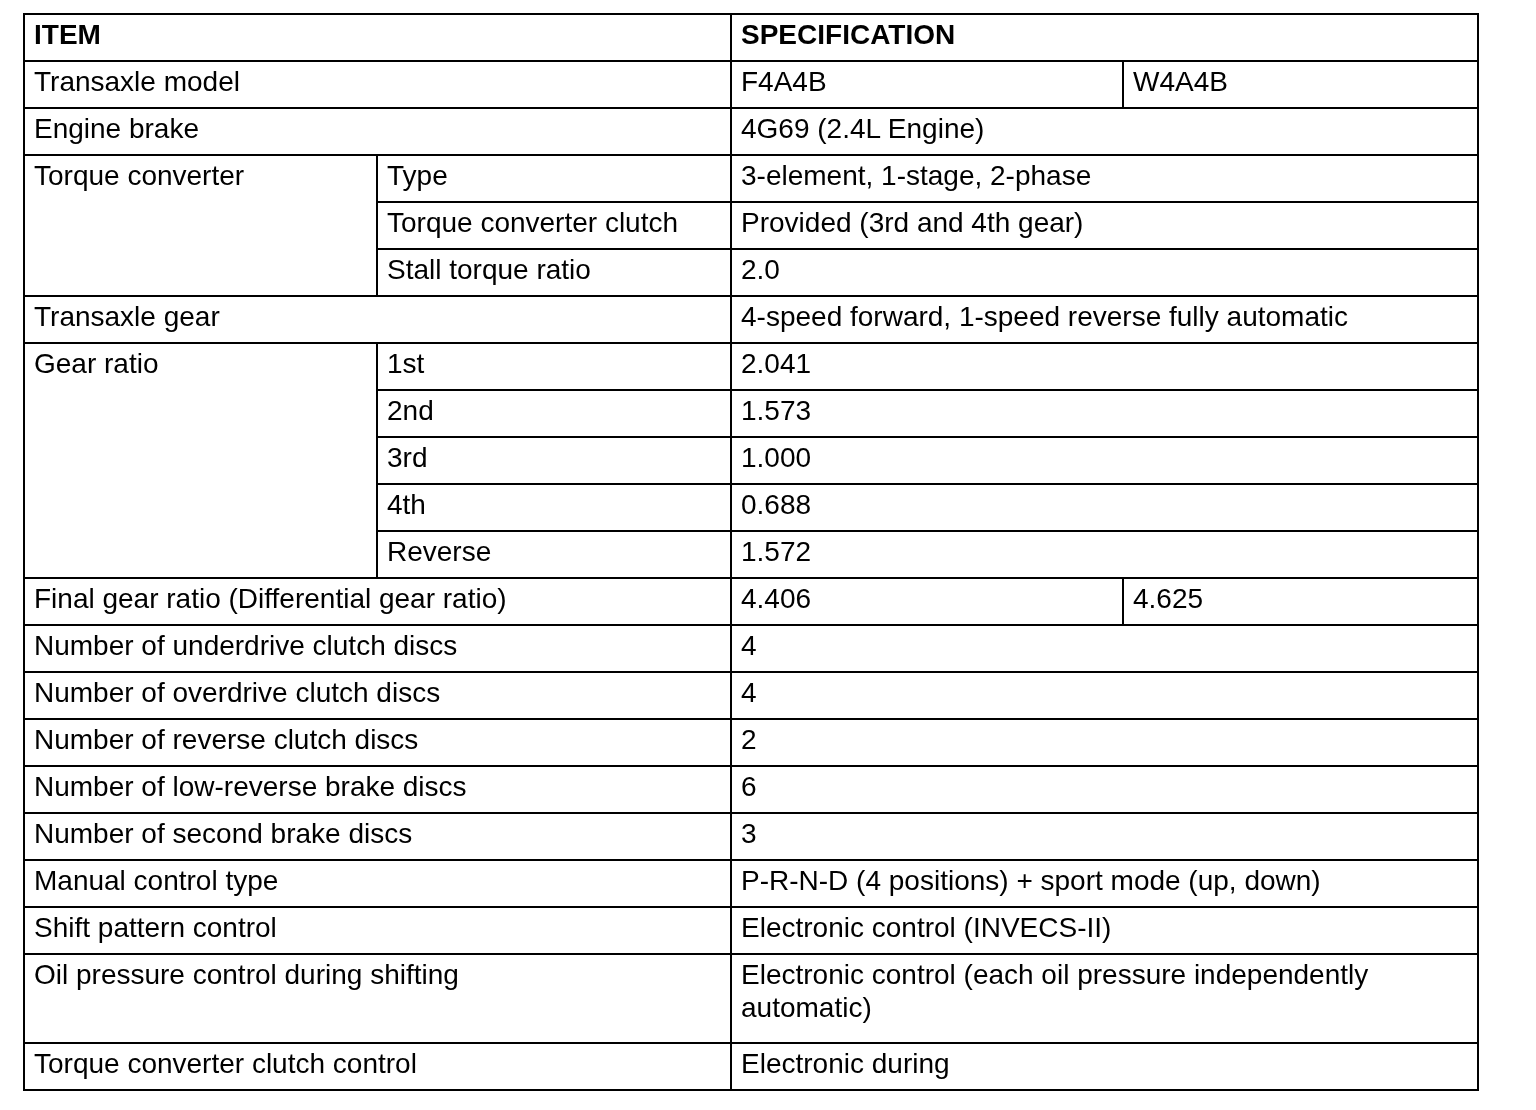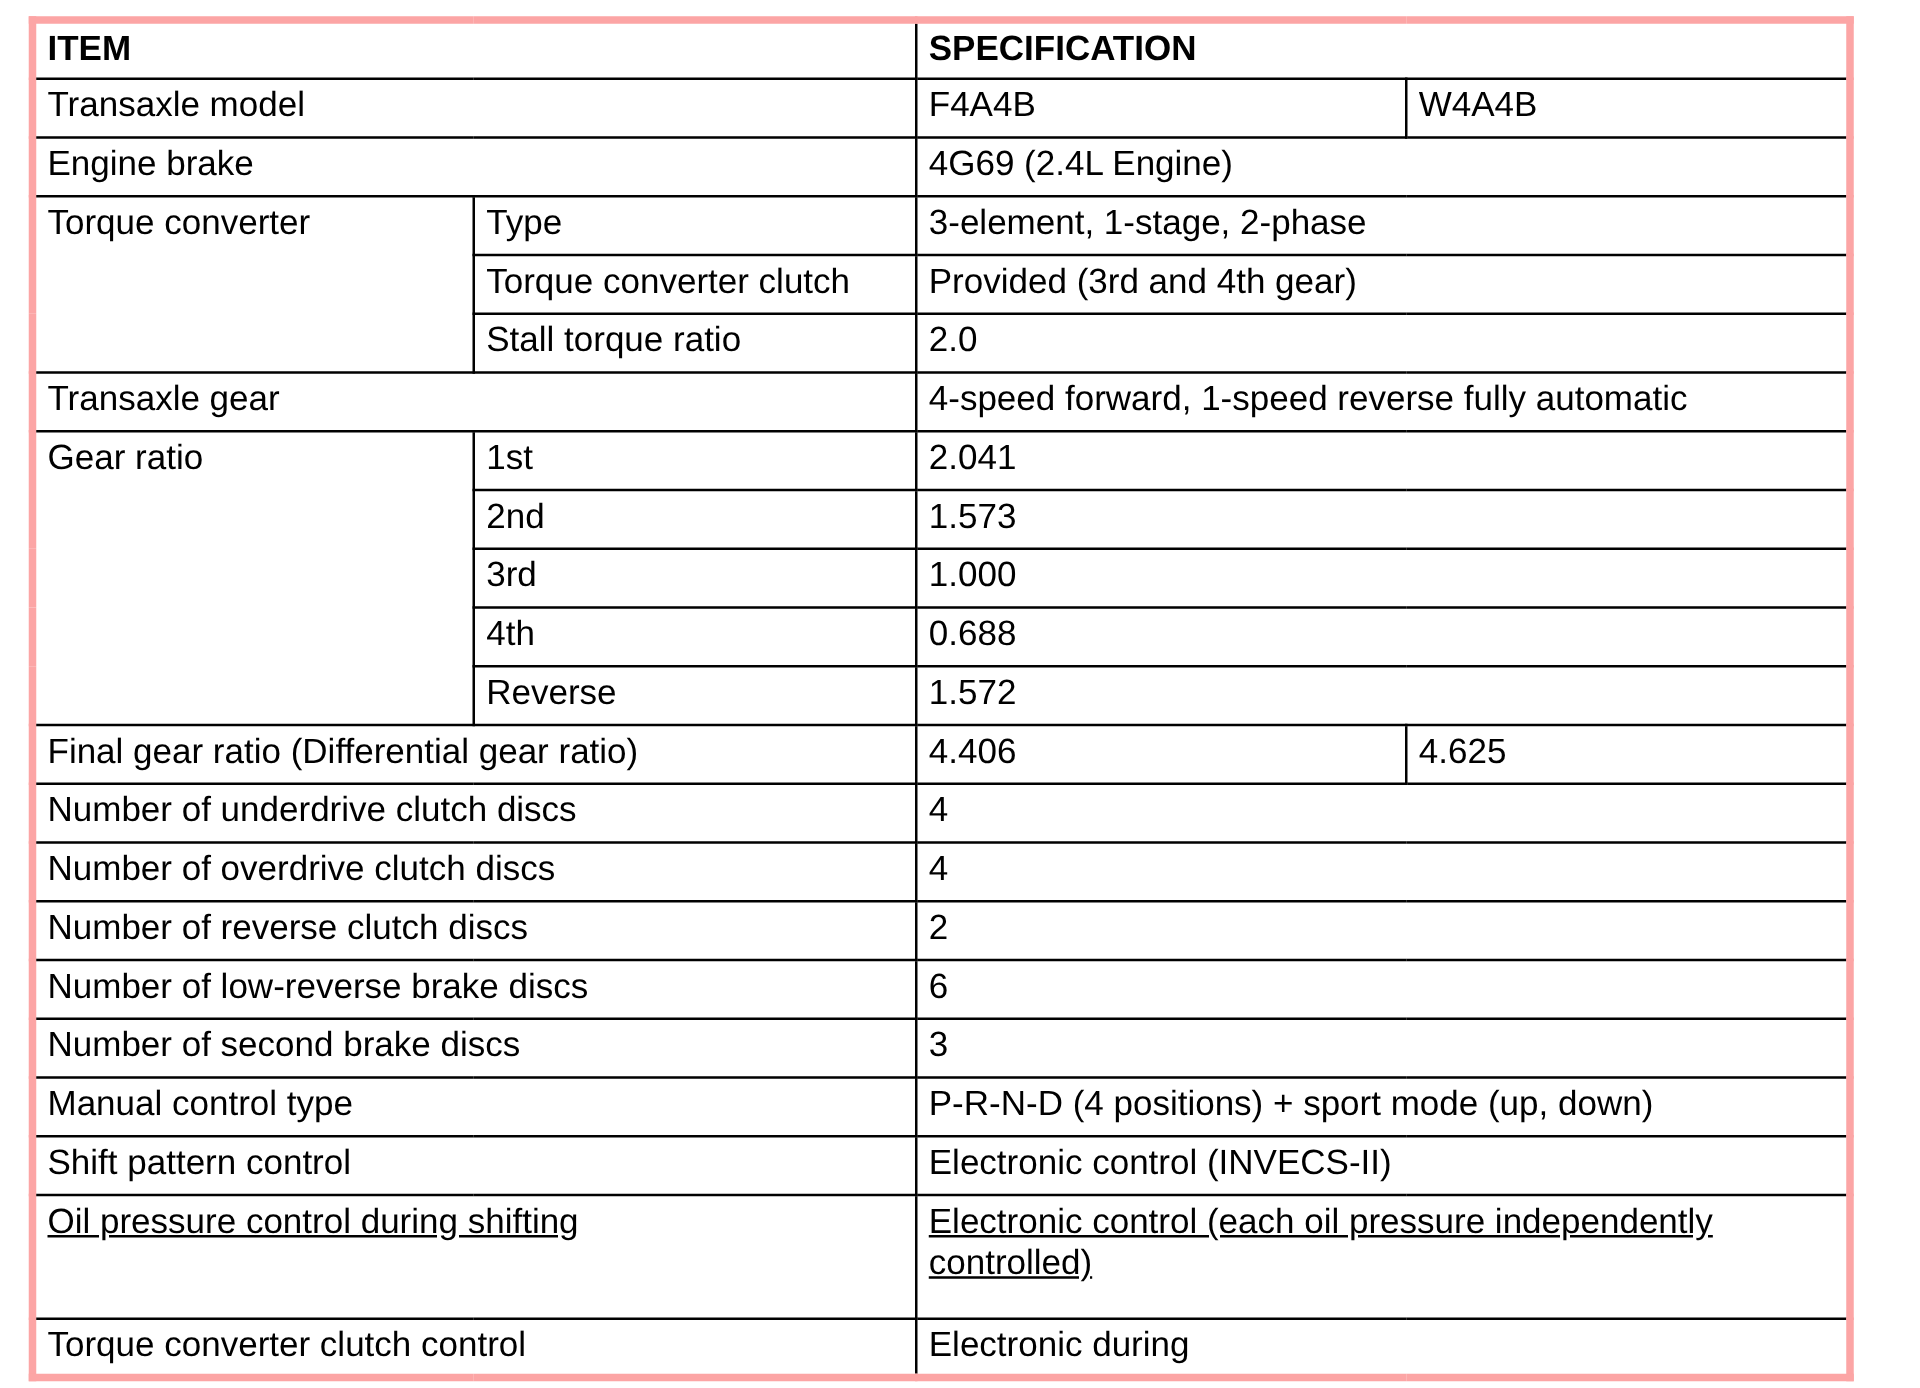--- a/index.html
+++ b/index.html
@@ -8,35 +8,35 @@
     background: #ffffff;
     width: 1536px;
     height: 1110px;
     overflow: hidden;
   }
   table.spec {
     border-collapse: collapse;
     table-layout: fixed;
     margin: 13px 0 16px 23px;
     width: 1454px;
-    border: 6px solid #fca5a5;
+    border: 1px solid #fca5a5;
   }
   table.spec td {
     border: 2px solid #000000;
     font-family: "Liberation Sans", "DejaVu Sans", sans-serif;
     font-size: 28px;
     line-height: 33px;
     color: #000000;
     padding: 3px 9px 2px 9px;
     vertical-align: top;
     overflow: hidden;
     word-wrap: break-word;
   }
   table.spec tr { height: 47px; }
-  table.spec tr.tall { height: 99px; text-decoration: underline; }
+  table.spec tr.tall { height: 89px; }
   table.spec td.hdr { font-weight: bold; }
 </style>
 </head>
 <body>
 
 <table class="spec">
   <colgroup>
     <col style="width:353px">
     <col style="width:354px">
     <col style="width:392px">
@@ -130,20 +130,20 @@
   <tr>
     <td colspan="2">Manual control type</td>
     <td colspan="2">P-R-N-D (4 positions) + sport mode (up, down)</td>
   </tr>
   <tr>
     <td colspan="2">Shift pattern control</td>
     <td colspan="2">Electronic control (INVECS-II)</td>
   </tr>
   <tr class="tall">
     <td colspan="2">Oil pressure control during shifting</td>
-    <td colspan="2">Electronic control (each oil pressure independently controlled)</td>
+    <td colspan="2">Electronic control (each oil pressure independently automatic)</td>
   </tr>
   <tr>
     <td colspan="2">Torque converter clutch control</td>
     <td colspan="2">Electronic during</td>
   </tr>
 </tbody>
   </table>
 
 </body></html>

